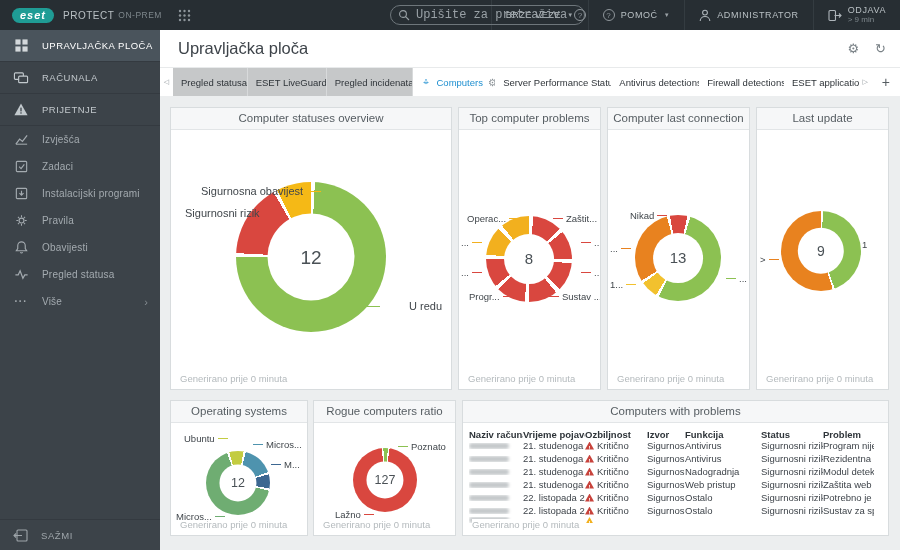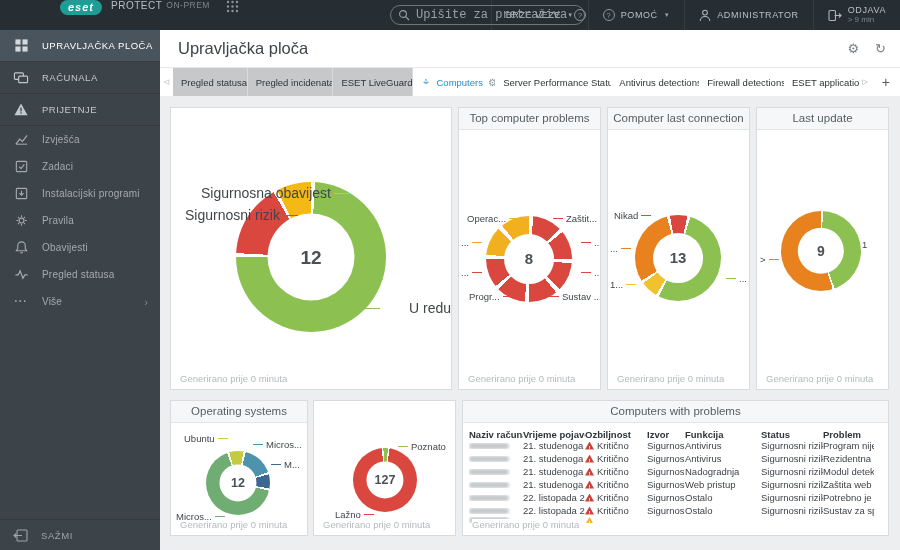--- a/index.html
+++ b/index.html
@@ -1,21 +1,21 @@
 <!DOCTYPE html>
 <html style="--accent: #1E8FD0; --critical: #C8433C; --warning: #F2B01E; --brand-teal: #1F9C95; --ok-green: #8CC152;"><head>
 <meta charset="utf-8">
 <style>
   :root{--accent:#1E8FD0;--critical:#C8433C;--warning:#F2B01E;--brand-teal:#1F9C95;--ok-green:#8CC152;}
   *{margin:0;padding:0;box-sizing:border-box;}
   body{font-family:"Liberation Sans",sans-serif;background:#888;}
   .screen{position:relative;width:900px;height:550px;background:#ECEEEF;overflow:hidden;}
 
   
-  .topbar{position:absolute;top:0;left:0;width:900px;height:30px;background:#272E33;display:flex;align-items:flex-start;z-index:10;color:#BEC5C9;padding-left:48px;}
+  .topbar{position:absolute;top:0;left:0;width:900px;height:30px;background:#272E33;display:flex;align-items:center;z-index:10;color:#BEC5C9;}
   .logo{margin-left:12px;background:var(--brand-teal);border-radius:8px;padding:1px 8px 2px;color:#fff;font-weight:bold;font-style:italic;font-size:11px;letter-spacing:1px;}
   .product{margin-left:9px;font-size:10px;color:#B9C0C4;letter-spacing:.5px;}
   .product-suffix{font-size:8.5px;color:#7E878C;margin-left:4px;letter-spacing:.5px;}
   .appgrid{margin-left:16px;display:flex;}
   .searchbox{position:absolute;left:390px;top:5px;width:195px;height:20px;border:1px solid #6E767B;border-radius:10px;display:flex;align-items:center;padding:0 7px;gap:6px;}
   .searchbox input{flex:1;background:transparent;border:none;outline:none;color:#99A1A6;font-size:12px;font-family:Liberation Mono, monospace;}
   .searchbox input::placeholder{color:#99A1A6;}
   .qmark{width:12px;height:12px;border:1px solid #8F969B;border-radius:50%;color:#8F969B;font-size:8px;display:flex;align-items:center;justify-content:center;flex:none;}
   .tb-right{margin-left:auto;display:flex;height:30px;}
   .tb-item{display:flex;align-items:center;gap:6px;padding:0 14px;border-left:1px solid #343C41;font-size:9px;letter-spacing:.6px;color:#B9C0C4;cursor:default;}
@@ -58,38 +58,38 @@
   .gen{position:absolute;left:9px;bottom:5px;font-size:9.5px;color:#B4BABD;white-space:nowrap;}
   .c1{left:10px;top:11px;width:282px;height:283px;}
   .c2{left:298px;top:11px;width:143px;height:283px;}
   .c3{left:447px;top:11px;width:143px;height:283px;}
   .c4{left:596px;top:11px;width:133px;height:283px;}
   .c5{left:10px;top:304px;width:138px;height:136px;}
   .c6{left:153px;top:304px;width:143px;height:136px;}
   .c7{left:302px;top:304px;width:427px;height:136px;}
 
   .donut{position:absolute;border-radius:50%;}
-  .hole{position:absolute;left:50%;top:50%;transform:translate(-50%,-50%);width:58%;height:58%;background:#fff;border-radius:50%;display:flex;align-items:center;justify-content:center;color:#4A5156;font-weight:bold;}
+  .hole{position:absolute;left:50%;top:50%;transform:translate(-50%,-50%);width:58%;height:58%;background:#fff;border-radius:50%;display:flex;align-items:center;justify-content:center;color:#4A5156;}
   .d1{left:65px;top:51px;width:150px;height:150px;} .d1 .hole{font-size:19px;}
   .d2{left:27px;top:85px;width:86px;height:86px;}  .d2 .hole{font-size:15px;}
   .d3{left:27px;top:84px;width:86px;height:86px;}  .d3 .hole{font-size:15px;}
   .d4{left:24px;top:80px;width:80px;height:80px;}  .d4 .hole{font-size:14px;}
   .d5{left:35px;top:27px;width:64px;height:64px;}  .d5 .hole{font-size:12.5px;}
   .d6{left:39px;top:24px;width:64px;height:64px;}  .d6 .hole{font-size:12.5px;}
 
-  .lbl{position:absolute;font-size:14px;color:#40464B;white-space:nowrap;display:flex;align-items:center;gap:3px;}
+  .lbl{position:absolute;font-size:11px;color:#40464B;white-space:nowrap;display:flex;align-items:center;gap:3px;}
   .lead{display:inline-block;width:15px;height:1px;flex:none;}
   .lbl.sm{font-size:9.5px;} .lbl.sm .lead{width:10px;}
   
   .p-notice{left:30px;top:54px;} .p-risk{left:14px;top:76px;} .p-ok{left:194px;top:169px;gap:29px;}
   
   .p2-0{left:94px;top:82px;} .p2-1{left:122px;top:106px;} .p2-2{left:122px;top:136px;} .p2-3{left:90px;top:160px;}
   .p2-4{left:10px;top:160px;} .p2-5{left:2px;top:136px;} .p2-6{left:2px;top:106px;} .p2-7{left:8px;top:82px;}
   
-  .p3-0{left:6px;top:79px;text-align:right;} .p3-1{left:118px;top:142px;} .p3-2{left:2px;top:148px;} .p3-3{left:2px;top:112px;}
+  .p3-0{left:22px;top:79px;text-align:right;} .p3-1{left:118px;top:142px;} .p3-2{left:2px;top:148px;} .p3-3{left:2px;top:112px;}
   
   .p4-0{left:92px;top:108px;} .p4-1{left:3px;top:123px;}
   
   .p5-0{left:82px;top:15px;} .p5-1{left:100px;top:35px;} .p5-2{left:5px;top:87px;} .p5-3{left:13px;top:9px;}
   
   .p6-0{left:84px;top:17px;} .p6-1{left:21px;top:85px;}
 
   
   .t-head{position:absolute;top:5px;left:6px;right:2px;display:flex;font-size:9.5px;font-weight:bold;color:#2E3439;}
   .t-row{position:absolute;left:6px;right:2px;display:flex;height:13px;align-items:center;font-size:9.5px;color:#3E444A;}
@@ -281,42 +281,43 @@
     <div class="hdr-icons">
       <span>⚙</span>
       <span>↻</span>
     </div>
   </div>
 
   <div class="tabbar">
     <span class="tab-scroll">◁</span>
     <div id="tabs">
         <div class="tab gray">Pregled statusa</div>
+        <div class="tab gray">ESET LiveGuard</div>
         <div class="tab gray">Pregled incidenata</div>
-        <div class="tab gray">ESET LiveGuard</div>
         <div class="tab active">
           <span class="t-move">
             <i>↔</i>
             <i>↕</i>
           </span>
           <span>Computers</span>
           <span class="t-gear">⚙</span>
         </div>
         <div class="tab plain">Server Performance Status</div>
         <div class="tab plain">Antivirus detections</div>
         <div class="tab plain">Firewall detections</div>
         <div class="tab plain">ESET applicatio</div>
       </div>
     <span class="tab-scroll">▷</span>
     <span class="tab-add">+</span>
   </div>
 
   <div class="dashboard">
 
     <section class="card c1">
+      <div class="card-h">Computer statuses overview</div>
       <div class="card-b">
         <div class="donut d1" style="background: conic-gradient(rgb(255, 255, 255) 0deg, rgb(255, 255, 255) 3deg, rgb(140, 193, 82) 3deg, rgb(140, 193, 82) 270deg, rgb(255, 255, 255) 270deg, rgb(255, 255, 255) 273deg, rgb(217, 71, 63) 273deg, rgb(217, 71, 63) 330deg, rgb(255, 255, 255) 330deg, rgb(255, 255, 255) 333deg, rgb(245, 185, 22) 333deg, rgb(245, 185, 22) 360deg);">
           <span class="hole">12</span>
         </div>
         <span class="lbl p-notice">
             <span>Sigurnosna obavijest</span>
             <i class="lead" style="background: rgb(245, 185, 22);"></i>
           </span>
         <span class="lbl p-risk">
             <span>Sigurnosni rizik</span>
@@ -436,20 +437,21 @@
           </span>
         <span class="lbl sm p5-3">
             <span>Ubuntu</span>
             <i class="lead" style="background: rgb(195, 204, 65);"></i>
           </span>
         <span class="gen">Generirano prije 0 minuta</span>
       </div>
     </section>
 
     <section class="card c6">
+      <div class="card-h">Rogue computers ratio</div>
       <div class="card-b">
         <div class="donut d6" style="background: conic-gradient(from -6deg, rgb(255, 255, 255) 0deg, rgb(255, 255, 255) 3deg, rgb(140, 193, 82) 3deg, rgb(140, 193, 82) 11.3386deg, rgb(255, 255, 255) 11.3386deg, rgb(255, 255, 255) 14.3386deg, rgb(217, 71, 63) 14.3386deg, rgb(217, 71, 63) 360deg);">
           <span class="hole">127</span>
         </div>
         <span class="lbl sm p6-0">
             <i class="lead" style="background: rgb(140, 193, 82);"></i>
             <span>Poznato</span>
           </span>
         <span class="lbl sm p6-1">
             <span>Lažno</span>

